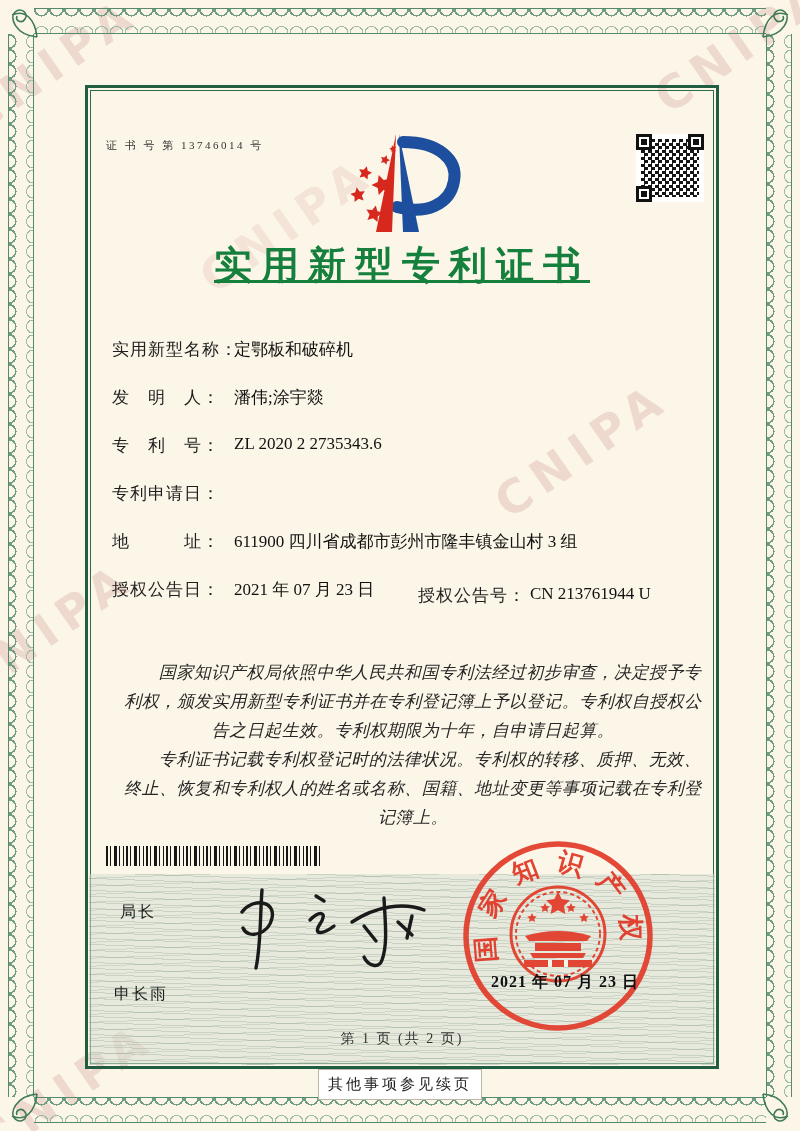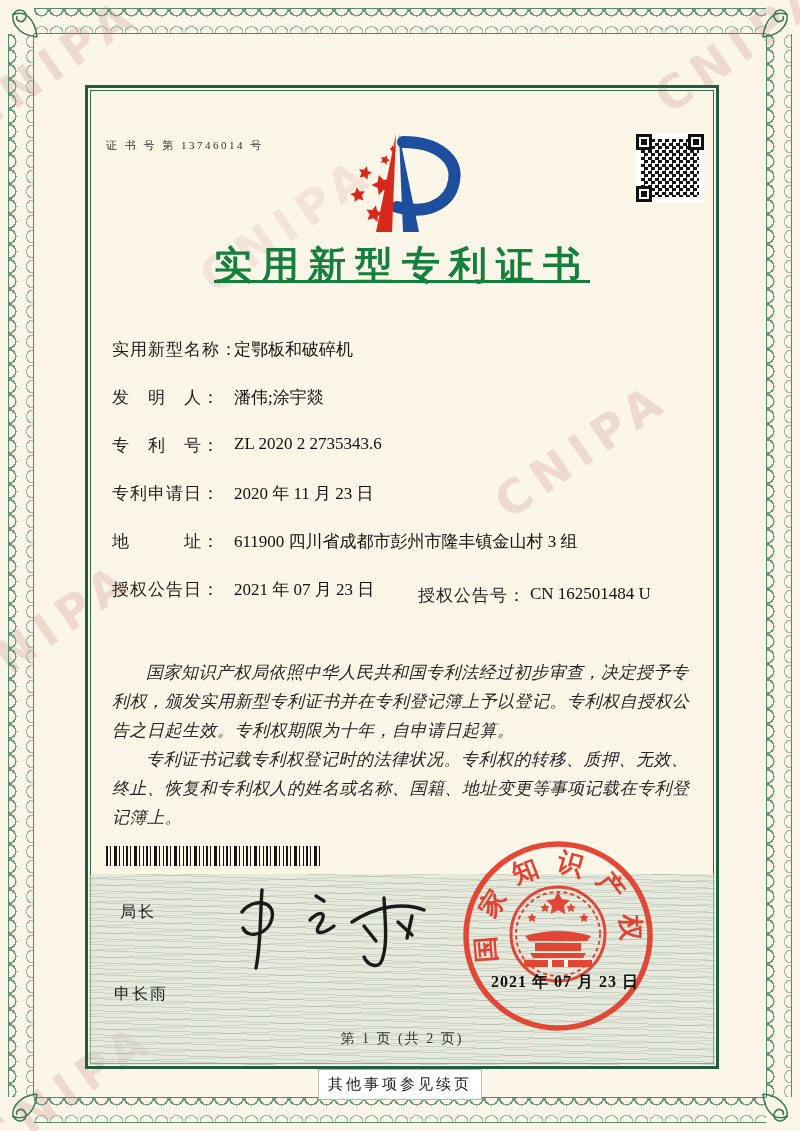--- a/index.html
+++ b/index.html
@@ -64,21 +64,21 @@
     font-size:38px; font-weight:bold; letter-spacing:9px; color:#15803d; margin:0;text-decoration:underline;
   }
   
   .fields{position:absolute; left:24px; top:250px; width:590px; font-size:17px;}
   .field-row{position:relative; height:28px; margin-bottom:20px; display:flex; white-space:pre;}
   .field-label{flex:none; width:122px; letter-spacing:1px; color:#1e1e1e;}
   .field-value{color:#111;}
   .pair2{position:absolute; left:306px; top:6px; display:flex; white-space:pre;}
   .pair2 .field-label{width:auto; margin-right:4px;}
   
-  .body-text{position:absolute; left:24px; top:570px; width:586px;}
+  .body-text{position:absolute; left:32px; top:570px; width:586px;text-align:center;}
   .body-text p{
     margin:0; font-size:17px; line-height:29px; text-indent:2em;
     font-style:italic; letter-spacing:0.5px; color:#262626;
   }
   
   .guilloche{
     position:absolute; left:1px; right:1px; bottom:1px; top:786px;
     background-color:rgba(213,223,211,0.55);
     background-image:
       repeating-linear-gradient(2deg, rgba(130,155,135,0.30) 0 1px, transparent 1px 6px),
@@ -194,32 +194,31 @@
       <div class="field-row">
         <span class="field-label">发　明　人：</span>
         <span class="field-value">潘伟;涂宇燚</span>
       </div>
       <div class="field-row">
         <span class="field-label">专　利　号：</span>
         <span class="field-value">ZL 2020 2 2735343.6</span>
       </div>
       <div class="field-row">
         <span class="field-label">专利申请日：</span>
-        <span class="field-value">2020 年 11 月 23 日</span>
       </div>
       <div class="field-row">
         <span class="field-label">地　　　址：</span>
         <span class="field-value">611900 四川省成都市彭州市隆丰镇金山村 3 组</span>
       </div>
       <div class="field-row">
         <span class="field-label">授权公告日：</span>
         <span class="field-value">2021 年 07 月 23 日</span>
         <span class="pair2">
           <span class="field-label">授权公告号：</span>
-          <span class="field-value">CN 162501484 U</span>
+          <span class="field-value">CN 213761944 U</span>
         </span>
       </div>
     </div>
 
     <div class="body-text">
       <p>国家知识产权局依照中华人民共和国专利法经过初步审查，决定授予专利权，颁发实用新型专利证书并在专利登记簿上予以登记。专利权自授权公告之日起生效。专利权期限为十年，自申请日起算。</p>
       <p>专利证书记载专利权登记时的法律状况。专利权的转移、质押、无效、终止、恢复和专利权人的姓名或名称、国籍、地址变更等事项记载在专利登记簿上。</p>
     </div>
 
     <div class="guilloche"></div>

